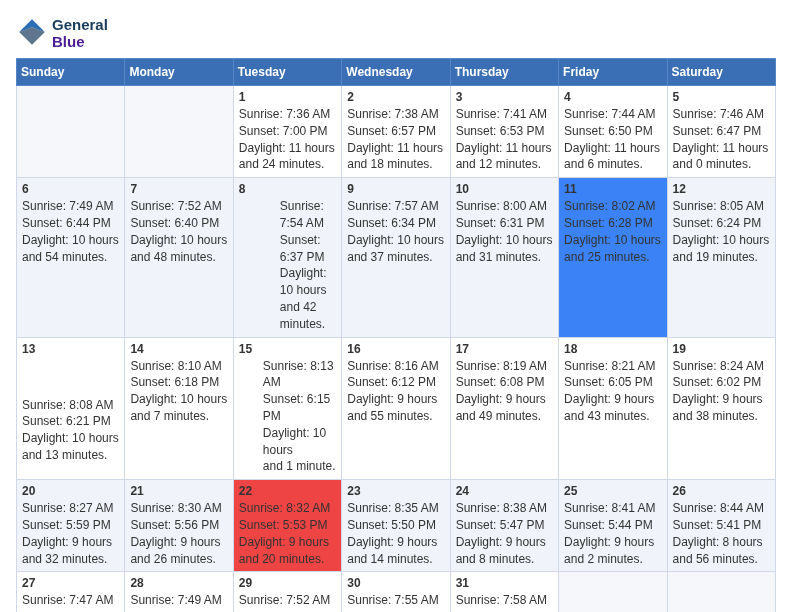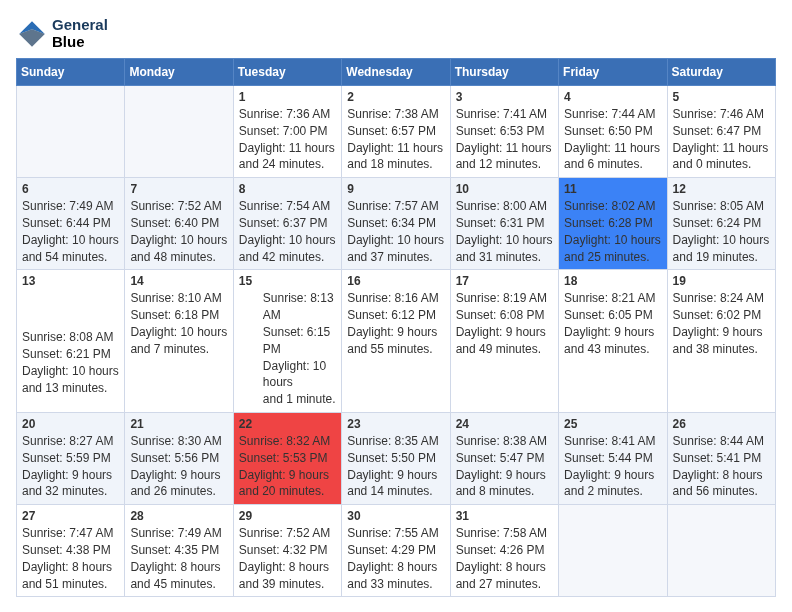--- a/index.html
+++ b/index.html
@@ -11,21 +11,21 @@
       padding: 16px;
     }
     .header {
       display: flex;
       justify-content: space-between;
       align-items: flex-start;
       margin-bottom: 8px;
     }
     .logo {
       display: flex;
-      align-items: flex-end;
+      align-items: flex-start;
       gap: 4px;
     }
     .logo-icon {
       width: 32px;
       height: 32px;
     }
     .title-block {
       text-align: right;
     }
     .month-title {
@@ -84,21 +84,21 @@
 <body>
 
 <div class="header">
   <div class="logo">
     <svg class="logo-icon" viewBox="0 0 40 40">
       <polygon points="20,4 36,20 20,14 4,20" fill="#2a6db5"></polygon>
       <polygon points="20,14 36,20 20,36 4,20" fill="#1a3a5c" opacity="0.7"></polygon>
     </svg>
     <div>
       <div style="font-size:15px;font-weight:bold;color:#1a3a5c;">General</div>
-      <div style="font-size:15px;font-weight:bold;color:#000000;">Blue</div>
+      <div style="font-size:15px;font-weight:bold;color:#4c1d95;">Blue</div>
     </div>
   </div>
   <div class="title-block">
     <div class="month-title"></div>
     <div class="subtitle"></div>
   </div>
 </div>
 
 <table>
   <thead>
@@ -162,21 +162,21 @@
         </td>
         <td style="background: rgb(240, 244, 250);">
           <span class="day-number">7</span>
           <div class="day-info" style="white-space: pre-line;">Sunrise: 7:52 AM
 Sunset: 6:40 PM
 Daylight: 10 hours
 and 48 minutes.</div>
         </td>
         <td style="background: rgb(240, 244, 250);">
           <span class="day-number">8</span>
-          <div class="day-info" style="white-space: pre-line;">Sunrise: 7:54 AM
+          <div class="day-info" style="white-space: pre-line; margin-left: 41px;">Sunrise: 7:54 AM
 Sunset: 6:37 PM
 Daylight: 10 hours
 and 42 minutes.</div>
         </td>
         <td style="background: rgb(240, 244, 250);">
           <span class="day-number">9</span>
           <div class="day-info" style="white-space: pre-line;">Sunrise: 7:57 AM
 Sunset: 6:34 PM
 Daylight: 10 hours
 and 37 minutes.</div>

